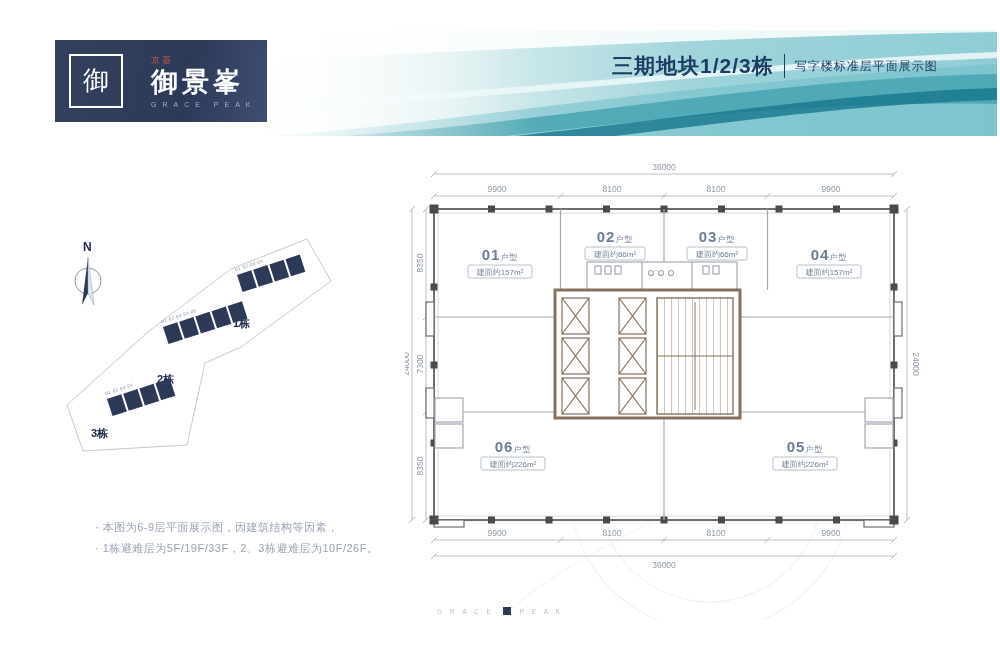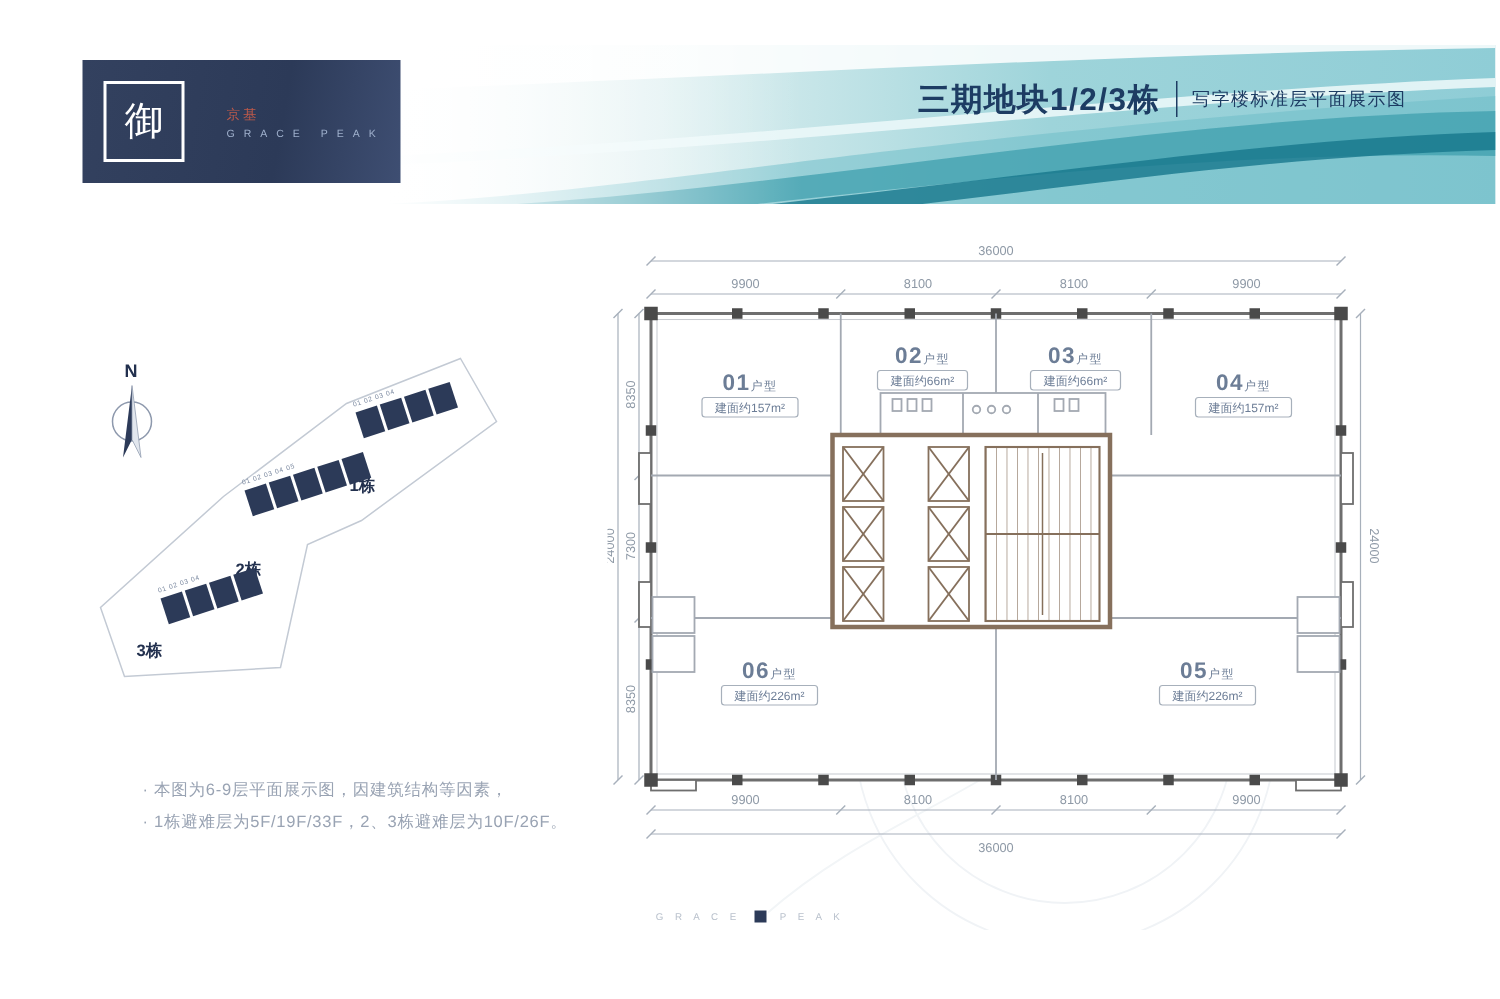--- a/index.html
+++ b/index.html
@@ -78,20 +78,21 @@
     <path d="M0,30 C220,22 480,6 742,2 L742,0 L0,0 Z" fill="#ffffff" opacity="0.85"></path>
     <rect width="280" height="106" fill="url(#fade)"></rect>
   </svg>
 
   <div class="logo">
     <div class="seal">
       <div class="seal-inner">御</div>
     </div>
     <div class="logo-text">
       <div class="logo-sub">京基</div>
+      <div class="brand">御景峯</div>
       <div class="latin">GRACE PEAK</div>
     </div>
   </div>
 
   <div class="plan-title">
     <span class="main">三期地块1/2/3栋</span>
     <span class="divider"></span>
     <span class="sub">写字楼标准层平面展示图</span>
   </div>
 

